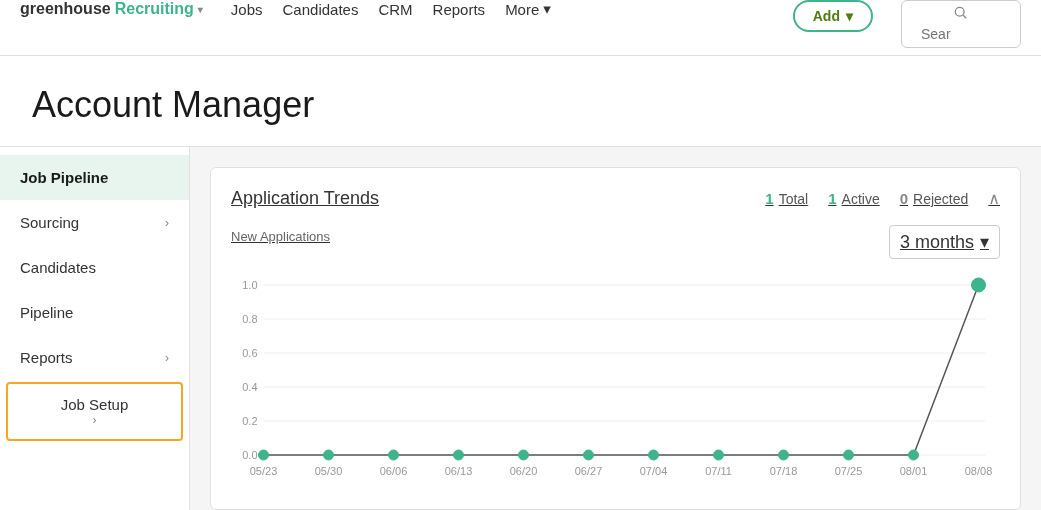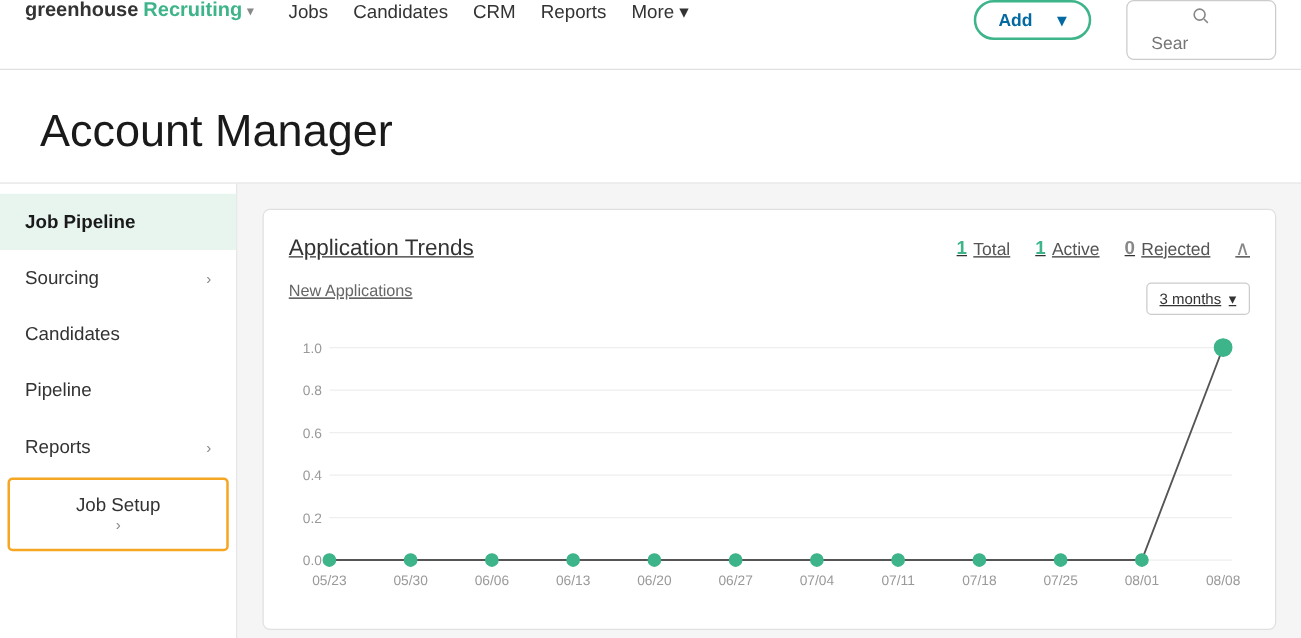--- a/index.html
+++ b/index.html
@@ -39,30 +39,30 @@
       font-size: 15px;
       color: #333;
       cursor: pointer;
       text-decoration: none;
       display: flex;
       align-items: center;
       gap: 4px;
     }
     .add-btn {
       border: 2px solid #3db489;
-      color: #0369a1;
+      color: #4d7c0f;
       background: #fff;
       border-radius: 24px;
       padding: 6px 18px;
       font-size: 14px;
       font-weight: 600;
       cursor: pointer;
       display: flex;
       align-items: center;
-      gap: 20px;
+      gap: 6px;
     }
     .search-area {
       margin-left: auto;
       display: flex;
       align-items: center;
       border: 1px solid #ccc;
       border-radius: 6px;
       padding: 5px 10px;
       gap: 6px;
       background: #fff;
@@ -185,21 +185,21 @@
 
     .chart-subtitle {
       font-size: 13px;
       color: #666;
       margin-bottom: 12px;
     }
     .time-select {
       border: 1px solid #ccc;
       border-radius: 4px;
       padding: 5px 10px;
-      font-size: 12px;
+      font-size: 18px;
       cursor: pointer;
       background: #fff;
       display: flex;
       align-items: center;
       gap: 6px;
     }
 
     
     .chart-svg-wrap {
       width: 100%;

